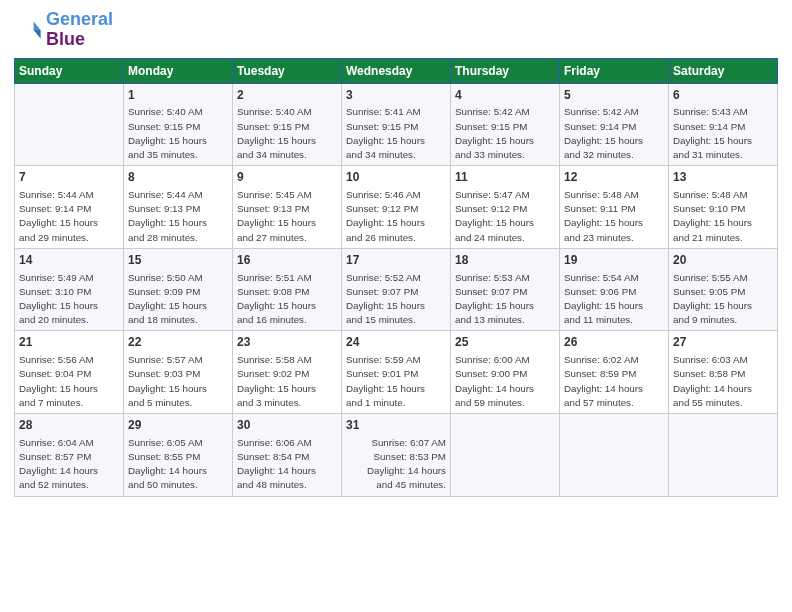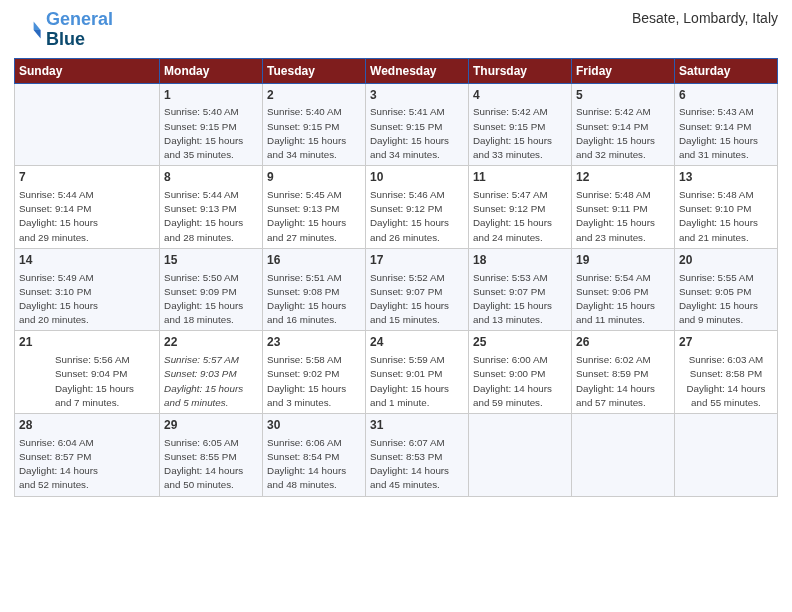--- a/index.html
+++ b/index.html
@@ -50,21 +50,21 @@
     .location {
       font-size: 14px;
       color: #333;
     }
     table {
       width: 100%;
       border-collapse: collapse;
       font-size: 10.5px;
     }
     thead tr th {
-      background-color: #7f1d1d;
+      background-color: #15803d;
       color: white;
       padding: 5px 4px;
       text-align: left;
       font-weight: bold;
       font-size: 12px;
       border: 1px solid #2a5aaf;
     }
     tbody tr td {
       border: 1px solid #ccc;
       padding: 3px 4px;
@@ -99,25 +99,24 @@
 
 <div class="container">
   <div class="header">
     <div class="logo">
       <svg class="logo-icon" viewBox="0 0 40 40">
         <polygon points="28,8 38,20 28,20" fill="#4a90d9"></polygon>
         <polygon points="38,20 28,20 38,32" fill="#2a6abf"></polygon>
       </svg>
       <div class="logo-text">
         <div><span>General</span></div>
-        <div style="color:#0c4a6e">Blue</div>
+        <div style="color:#701a75">Blue</div>
       </div>
     </div>
     <div class="title-block">
-      <div class="location">Besate, Lombardy, Italy</div>
     </div>
   </div>
 
   <table>
     <thead>
       <tr>
       <th>Sunday</th>
           <th>Monday</th>
           <th>Tuesday</th>
           <th>Wednesday</th>
@@ -270,28 +269,28 @@
             <span class="day-num">20</span>
             <div class="day-info" style="white-space: pre-line;">Sunrise: 5:55 AM
 Sunset: 9:05 PM
 Daylight: 15 hours
 and 9 minutes.</div>
           </td>
         </tr>
         <tr>
           <td>
             <span class="day-num">21</span>
-            <div class="day-info" style="white-space: pre-line; margin-left: 36px;">Sunrise: 5:56 AM
+            <div class="day-info" style="white-space: pre-line;">Sunrise: 5:56 AM
 Sunset: 9:04 PM
 Daylight: 15 hours
 and 7 minutes.</div>
           </td>
           <td>
             <span class="day-num">22</span>
-            <div class="day-info" style="white-space: pre-line; font-style: italic;">Sunrise: 5:57 AM
+            <div class="day-info" style="white-space: pre-line;">Sunrise: 5:57 AM
 Sunset: 9:03 PM
 Daylight: 15 hours
 and 5 minutes.</div>
           </td>
           <td>
             <span class="day-num">23</span>
             <div class="day-info" style="white-space: pre-line;">Sunrise: 5:58 AM
 Sunset: 9:02 PM
 Daylight: 15 hours
 and 3 minutes.</div>
@@ -312,21 +311,21 @@
           </td>
           <td>
             <span class="day-num">26</span>
             <div class="day-info" style="white-space: pre-line;">Sunrise: 6:02 AM
 Sunset: 8:59 PM
 Daylight: 14 hours
 and 57 minutes.</div>
           </td>
           <td>
             <span class="day-num">27</span>
-            <div class="day-info" style="white-space: pre-line; text-align: center;">Sunrise: 6:03 AM
+            <div class="day-info" style="white-space: pre-line;">Sunrise: 6:03 AM
 Sunset: 8:58 PM
 Daylight: 14 hours
 and 55 minutes.</div>
           </td>
         </tr>
         <tr>
           <td>
             <span class="day-num">28</span>
             <div class="day-info" style="white-space: pre-line;">Sunrise: 6:04 AM
 Sunset: 8:57 PM
@@ -342,21 +341,21 @@
           </td>
           <td>
             <span class="day-num">30</span>
             <div class="day-info" style="white-space: pre-line;">Sunrise: 6:06 AM
 Sunset: 8:54 PM
 Daylight: 14 hours
 and 48 minutes.</div>
           </td>
           <td>
             <span class="day-num">31</span>
-            <div class="day-info" style="white-space: pre-line;">Sunrise: 6:07 AM
+            <div class="day-info" style="white-space: pre-line; text-align: right;">Sunrise: 6:07 AM
 Sunset: 8:53 PM
 Daylight: 14 hours
 and 45 minutes.</div>
           </td>
           <td class="empty"></td>
           <td class="empty"></td>
           <td class="empty"></td>
         </tr>
       </tbody>
   </table>

